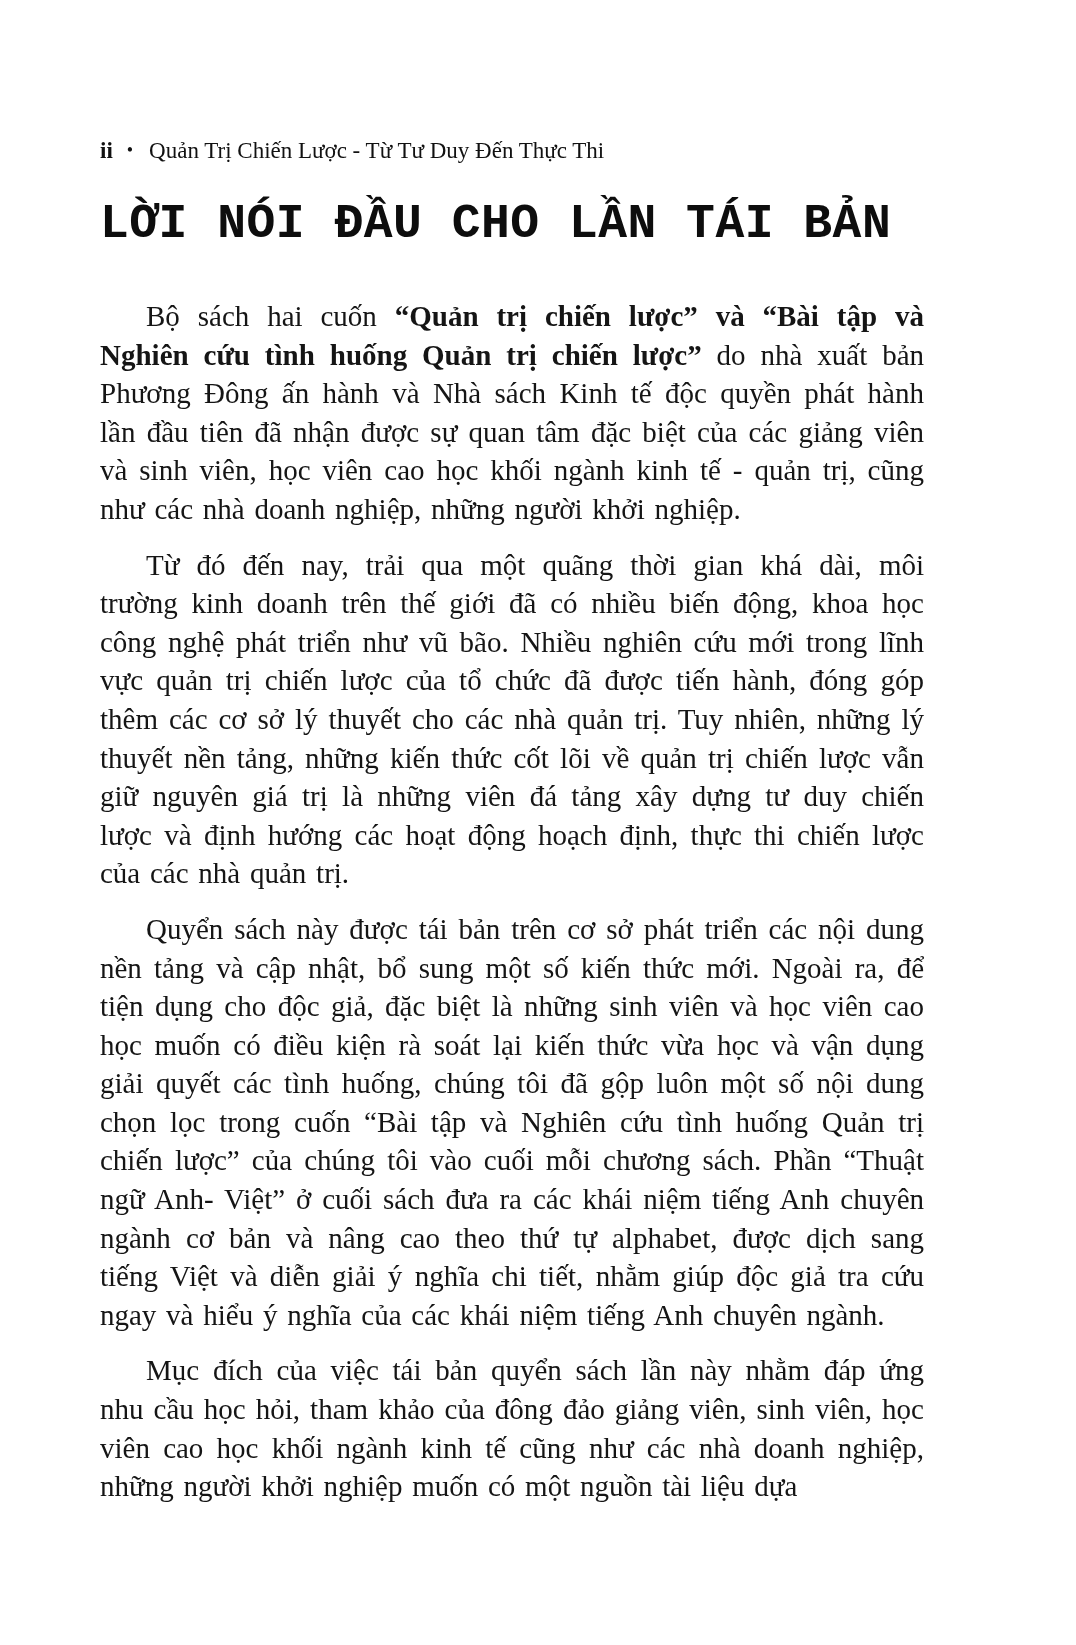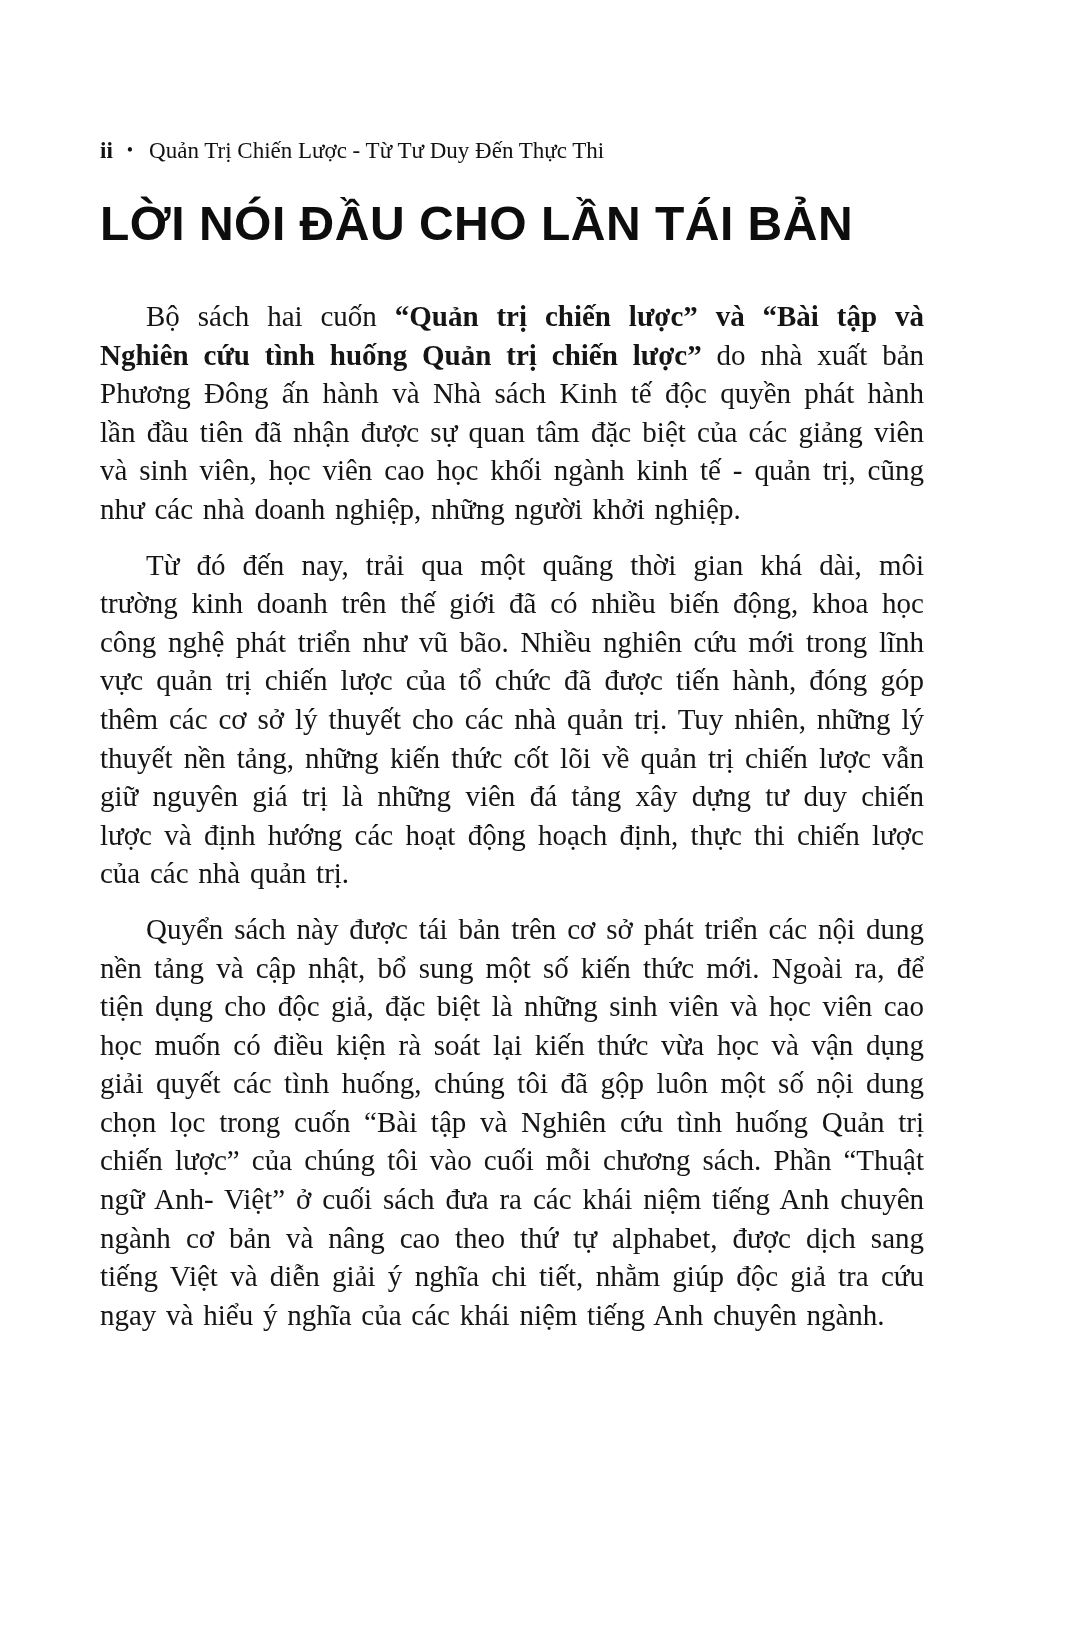--- a/index.html
+++ b/index.html
@@ -30,21 +30,21 @@
     font-weight: 700;
   }
   .running-head .sep {
     display: inline-block;
     margin: 0 16px 0 14px;
     font-size: 18px;
     vertical-align: 2px;
   }
   .chapter-title {
     margin: 30px 0 0 0;
-    font-family: Liberation Sans, sans-serif;
+    font-family: Liberation Mono, monospace;
     font-weight: 700;
     font-size: 48px;
     line-height: 58px;
     letter-spacing: 0.5px;
     color: #0d0d0d;
     white-space: nowrap;
   }
   .body-text {
     margin-top: 44px;
   }
@@ -73,16 +73,17 @@
   <h1 class="chapter-title">LỜI NÓI ĐẦU CHO LẦN TÁI BẢN</h1>
 
   <main class="body-text">
 
     <p class="para"><span>Bộ sách hai cuốn </span><span class="b">“Quản trị chiến lược” và “Bài tập và Nghiên cứu tình huống Quản trị chiến lược”</span><span> do nhà xuất bản Phương Đông ấn hành và Nhà sách Kinh tế độc quyền phát hành lần đầu tiên đã nhận được sự quan tâm đặc biệt của các giảng viên và sinh viên, học viên cao học khối ngành kinh tế - quản trị, cũng như các nhà doanh nghiệp, những người khởi nghiệp.</span></p>
 
     <p class="para">Từ đó đến nay, trải qua một quãng thời gian khá dài, môi trường kinh doanh trên thế giới đã có nhiều biến động, khoa học công nghệ phát triển như vũ bão. Nhiều nghiên cứu mới trong lĩnh vực quản trị chiến lược của tổ chức đã được tiến hành, đóng góp thêm các cơ sở lý thuyết cho các nhà quản trị. Tuy nhiên, những lý thuyết nền tảng, những kiến thức cốt lõi về quản trị chiến lược vẫn giữ nguyên giá trị là những viên đá tảng xây dựng tư duy chiến lược và định hướng các hoạt động hoạch định, thực thi chiến lược của các nhà quản trị.</p>
 
     <p class="para">Quyển sách này được tái bản trên cơ sở phát triển các nội dung nền tảng và cập nhật, bổ sung một số kiến thức mới. Ngoài ra, để tiện dụng cho độc giả, đặc biệt là những sinh viên và học viên cao học muốn có điều kiện rà soát lại kiến thức vừa học và vận dụng giải quyết các tình huống, chúng tôi đã gộp luôn một số nội dung chọn lọc trong cuốn “Bài tập và Nghiên cứu tình huống Quản trị chiến lược” của chúng tôi vào cuối mỗi chương sách. Phần “Thuật ngữ Anh- Việt” ở cuối sách đưa ra các khái niệm tiếng Anh chuyên ngành cơ bản và nâng cao theo thứ tự alphabet, được dịch sang tiếng Việt và diễn giải ý nghĩa chi tiết, nhằm giúp độc giả tra cứu ngay và hiểu ý nghĩa của các khái niệm tiếng Anh chuyên ngành.</p>
 
+    <p class="para">Mục đích của việc tái bản quyển sách lần này nhằm đáp ứng nhu cầu học hỏi, tham khảo của đông đảo giảng viên, sinh viên, học viên cao học khối ngành kinh tế cũng như các nhà doanh nghiệp, những người khởi nghiệp muốn có một nguồn tài liệu dựa</p>
 
   </main>
 
 </div>
 
 </body></html>

